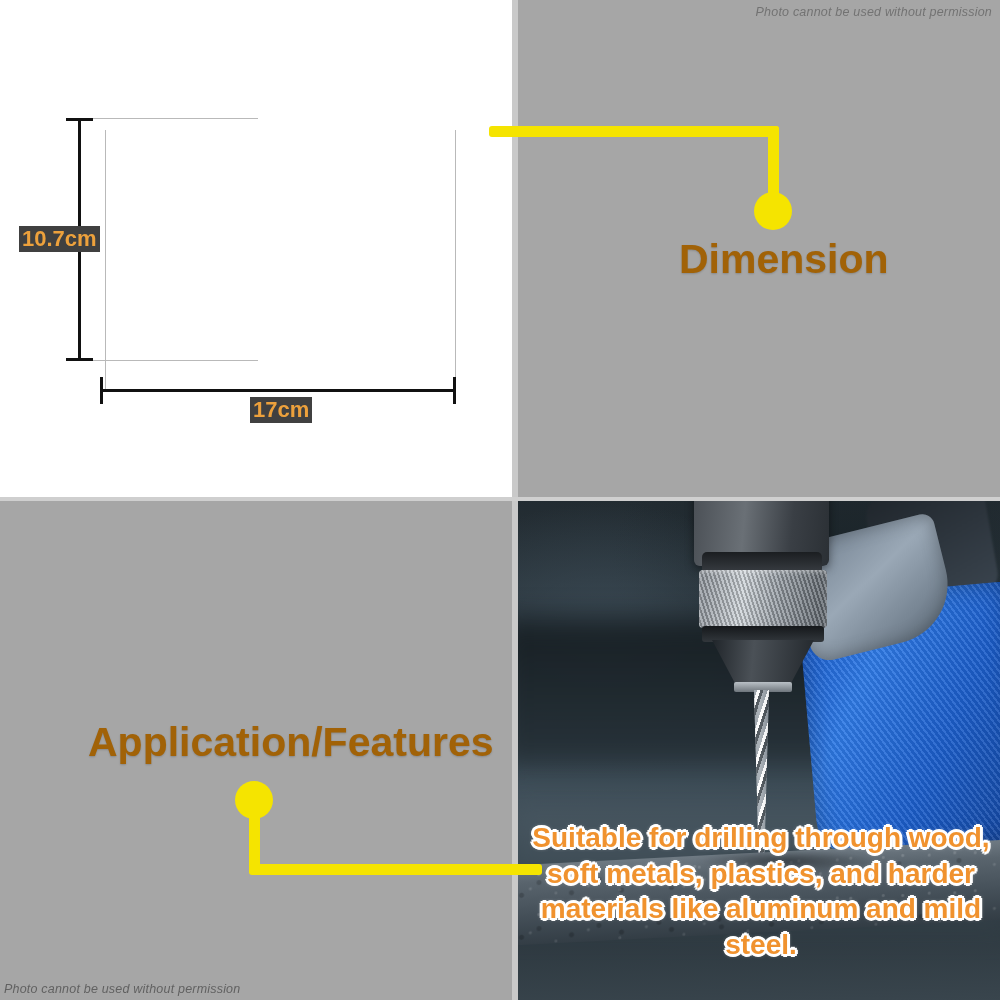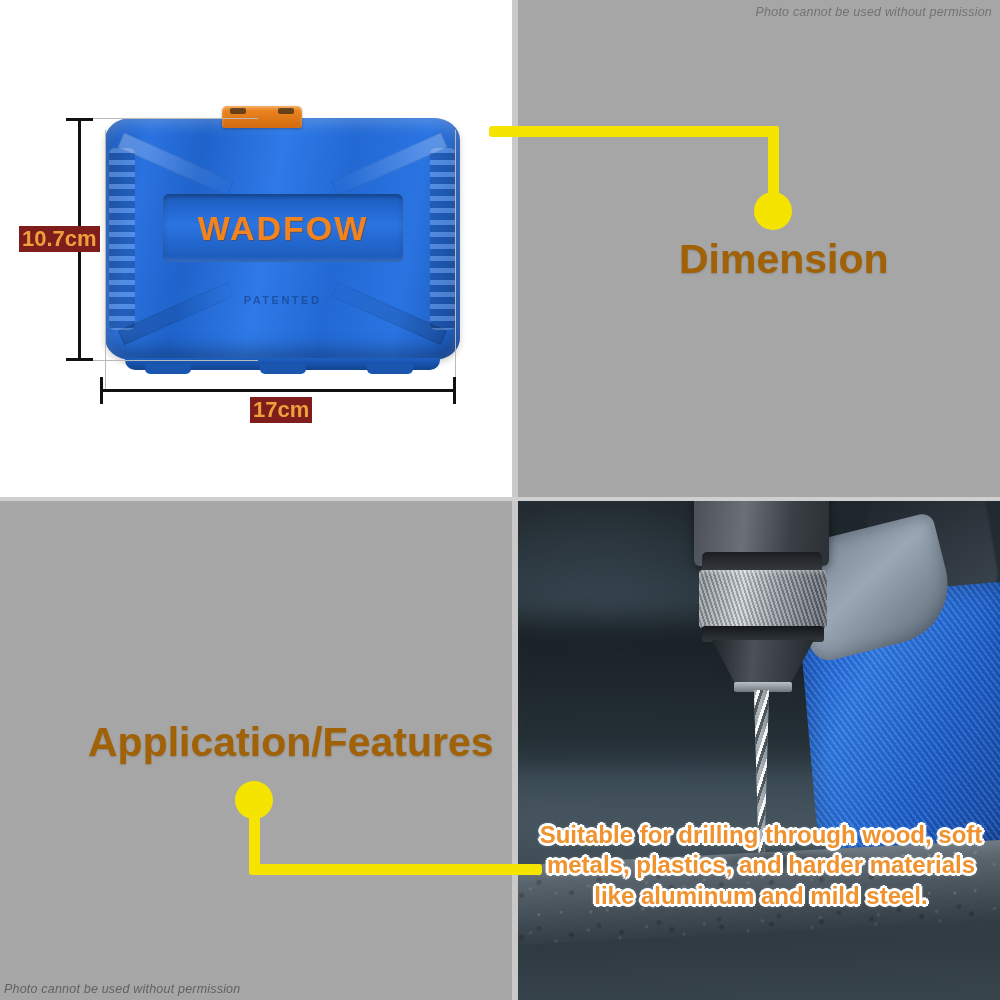--- a/index.html
+++ b/index.html
@@ -115,21 +115,21 @@
   #dim-h-cap-l  { left:100px; top:377px; width:3px;  height:27px; }
   #dim-h-cap-r  { left:453px; top:377px; width:3px;  height:27px; }
   
   .witness { position:absolute; background:#b9b9b9; z-index:3; }
   #wit-top  { left:78px;  top:118px; width:180px; height:1px; }
   #wit-bot  { left:78px;  top:360px; width:180px; height:1px; }
   #wit-left { left:105px; top:130px; width:1px;   height:262px; }
   #wit-right{ left:455px; top:130px; width:1px;   height:262px; }
 
   .dimtext { position:absolute; color:#eda13c; font-weight:bold;
-             font-size:22px; z-index:5; background:#7f1d1d; padding:0 3px;
+             font-size:22px; z-index:5; background:#404040; padding:0 3px;
              font-family:"Liberation Sans", sans-serif; }
   #dimtext-h { left:19px;  top:226px; }
   #dimtext-v { left:250px; top:377px;margin-top:20px; }
 
   
   .yline { position:absolute; background:#f5e400; z-index:12; border-radius:3px; }
   .ydot  { position:absolute; width:38px; height:38px; background:#f5e400;
            border-radius:50%; z-index:13; }
 
   
@@ -230,21 +230,21 @@
           background:linear-gradient(150deg,#6f7d8c,#9aa8b6 45%,#5c6a78);
           border-radius:40px 12px 60px 20px; transform:rotate(-14deg);
           box-shadow:inset 0 0 18px rgba(0,0,0,.3); }
   .sleeve-dark { position:absolute; right:8px; top:-10px; width:120px; height:110px;
           background:linear-gradient(160deg,#20262c,#3a444e);
           border-radius:18px; transform:rotate(-10deg); filter:blur(1px); }
 
   
   #caption { position:absolute; left:16px; right:10px; top:320px;
              text-align:center; color:#f0922e; font-weight:bold;
-             font-size:24px; line-height:1.27; z-index:20;
+             font-size:28px; line-height:1.27; z-index:20;
              font-family:"Liberation Sans", sans-serif;
              -webkit-text-stroke:0px;
              text-shadow:
                -2px -2px 0 #fff, 2px -2px 0 #fff, -2px 2px 0 #fff, 2px 2px 0 #fff,
                -3px 0 0 #fff, 3px 0 0 #fff, 0 -3px 0 #fff, 0 3px 0 #fff,
                0 0 5px rgba(255,255,255,.9); }
 </style>
 </head>
 <body>
 
@@ -283,42 +283,20 @@
   </div>
 
   <div class="seam-v"></div>
   <div class="seam-h"></div>
 
   <div class="witness" id="wit-top"></div>
   <div class="witness" id="wit-bot"></div>
   <div class="witness" id="wit-left"></div>
   <div class="witness" id="wit-right"></div>
 
-  <div id="case-wrap">
-    <div class="case-body">
-      <div class="facet f-tl"></div>
-      <div class="facet f-bl"></div>
-      <div class="facet f-tr"></div>
-      <div class="facet f-br"></div>
-      <div class="ribs ribs-l"></div>
-      <div class="ribs ribs-r"></div>
-
-      <div class="label-panel">
-        <div class="brand">WADFOW</div>
-      </div>
-
-      <div class="patented">PATENTED</div>
-
-      <div class="feet"></div>
-      <div class="foot" style="left:40px;"></div>
-      <div class="foot" style="left:155px;"></div>
-      <div class="foot" style="left:262px;"></div>
-    </div>
-    <div class="handle"></div>
-  </div>
 
   <div class="dimline" id="dim-v"></div>
   <div class="dimline" id="dim-v-cap-t"></div>
   <div class="dimline" id="dim-v-cap-b"></div>
   <div class="dimline" id="dim-h"></div>
   <div class="dimline" id="dim-h-cap-l"></div>
   <div class="dimline" id="dim-h-cap-r"></div>
 
   <div class="dimtext" id="dimtext-h">10.7cm</div>
   <div class="dimtext" id="dimtext-v">17cm</div>

